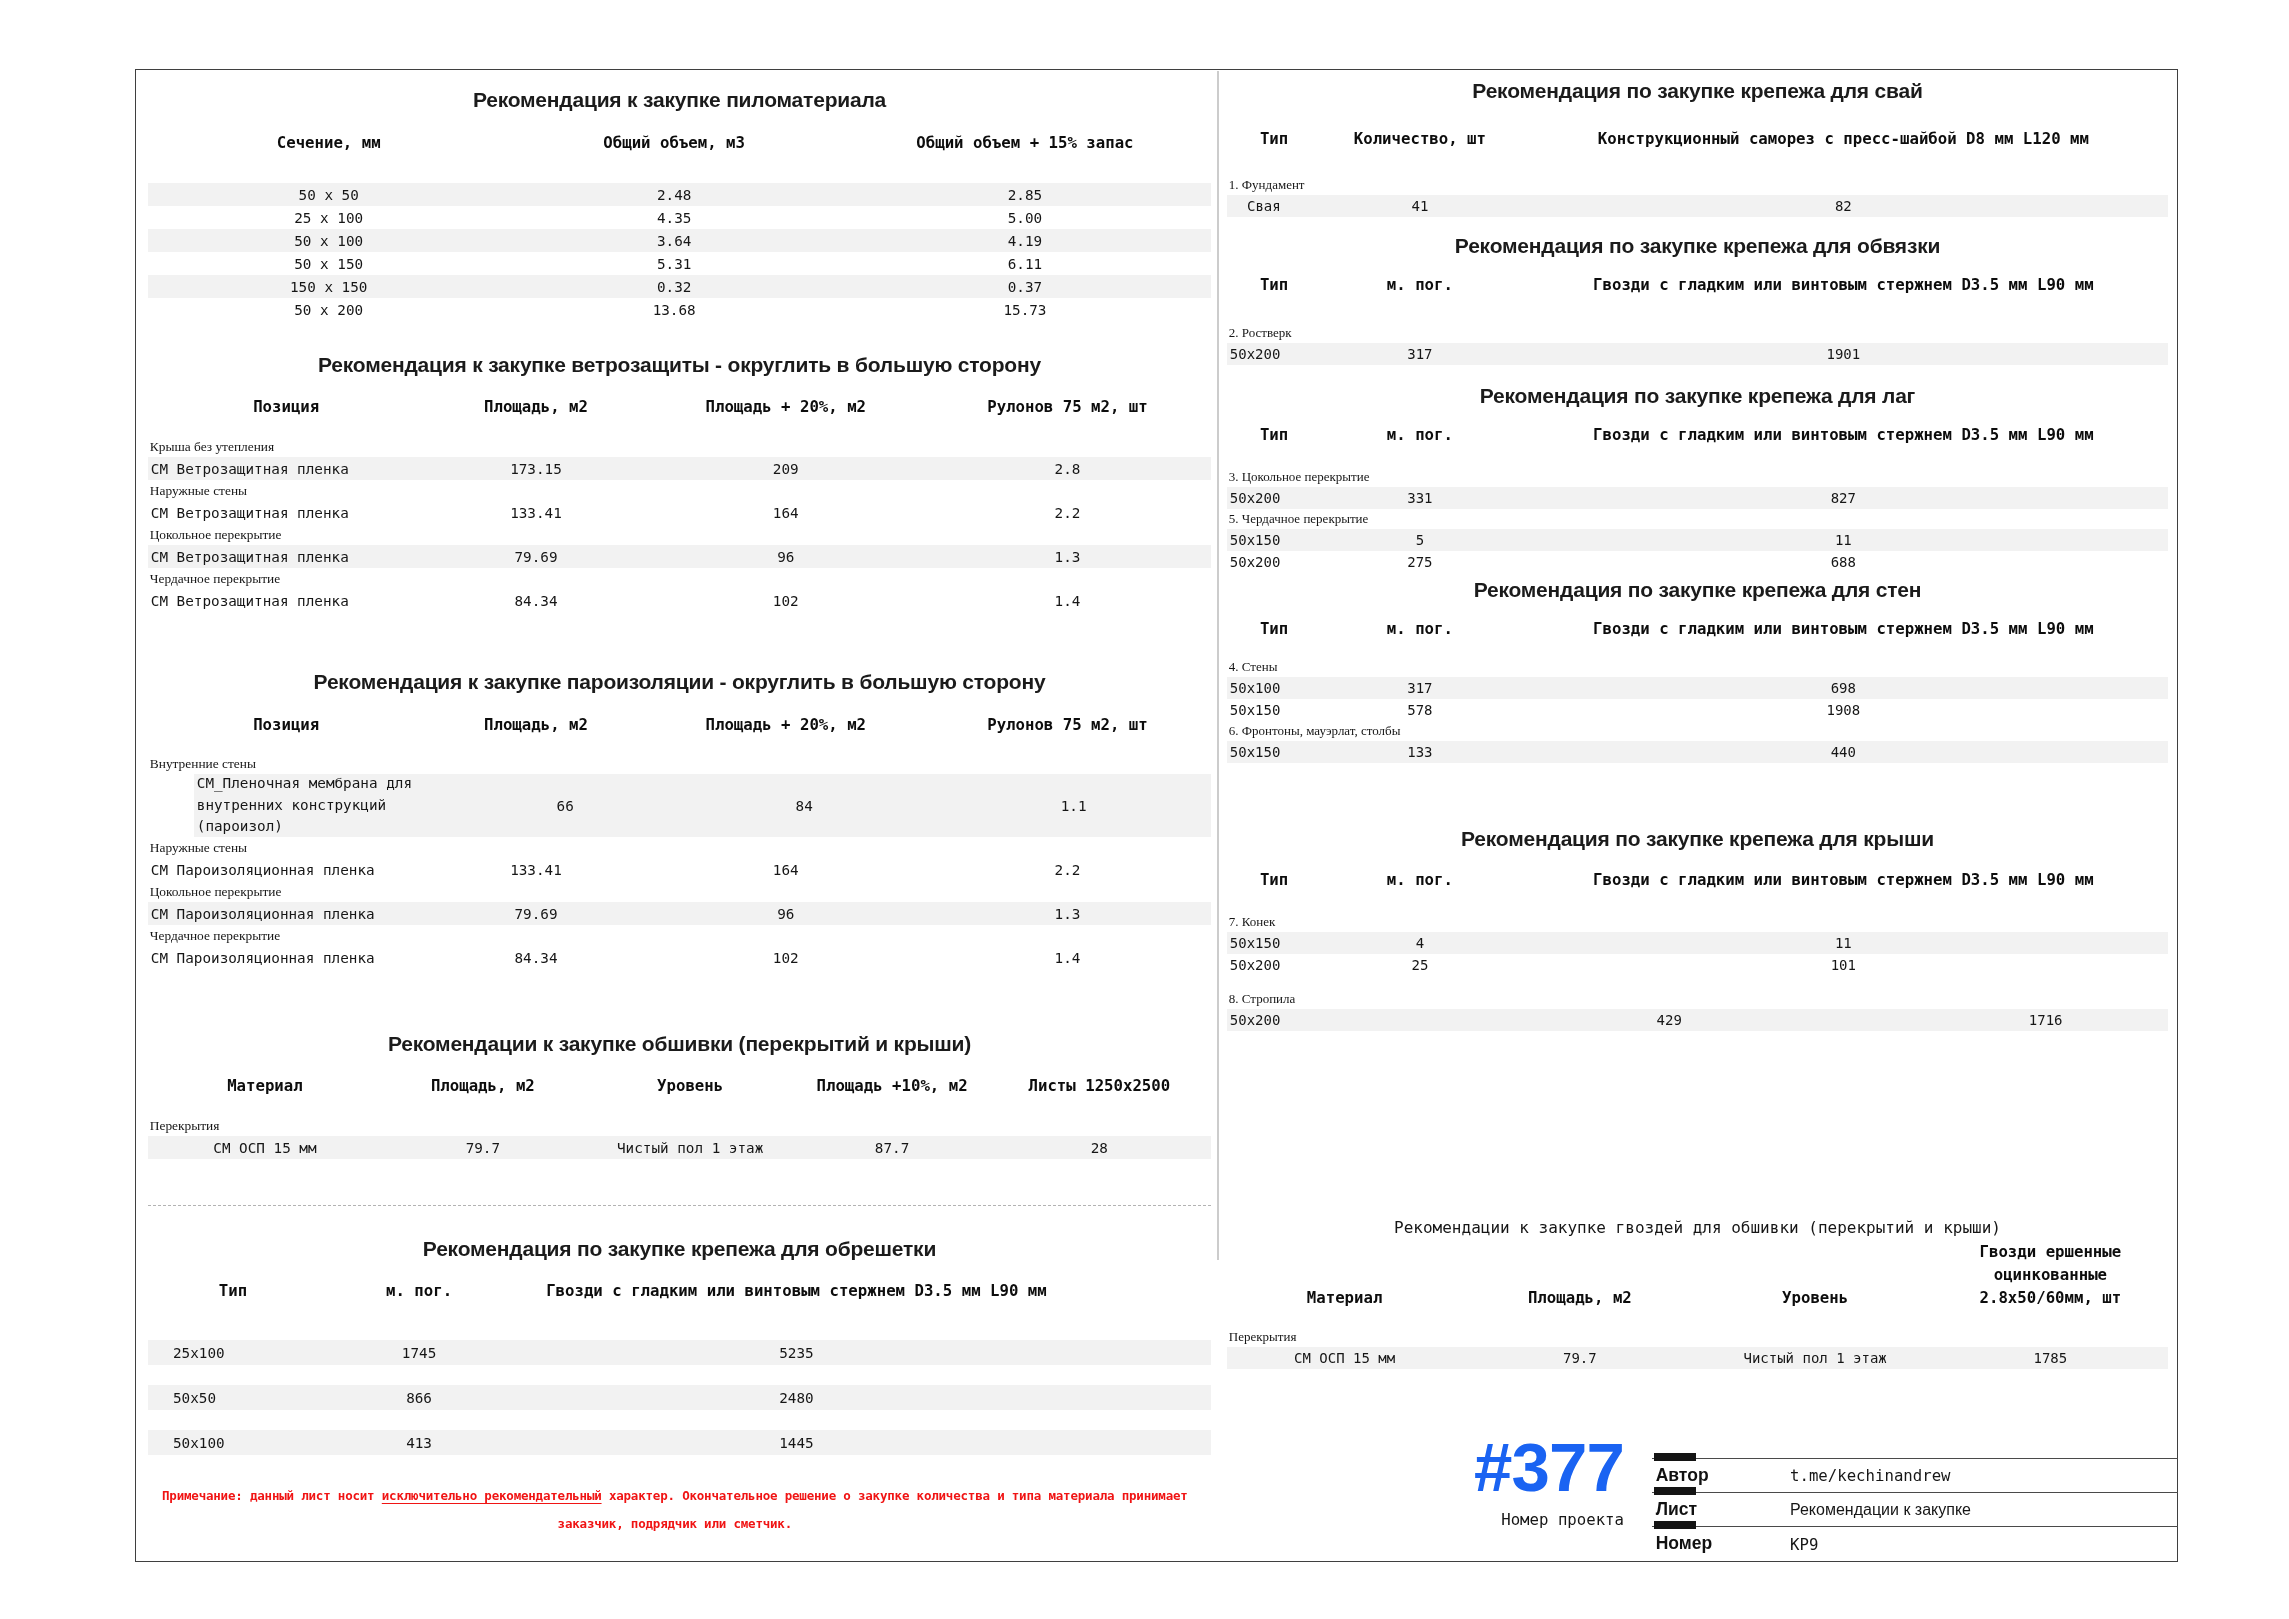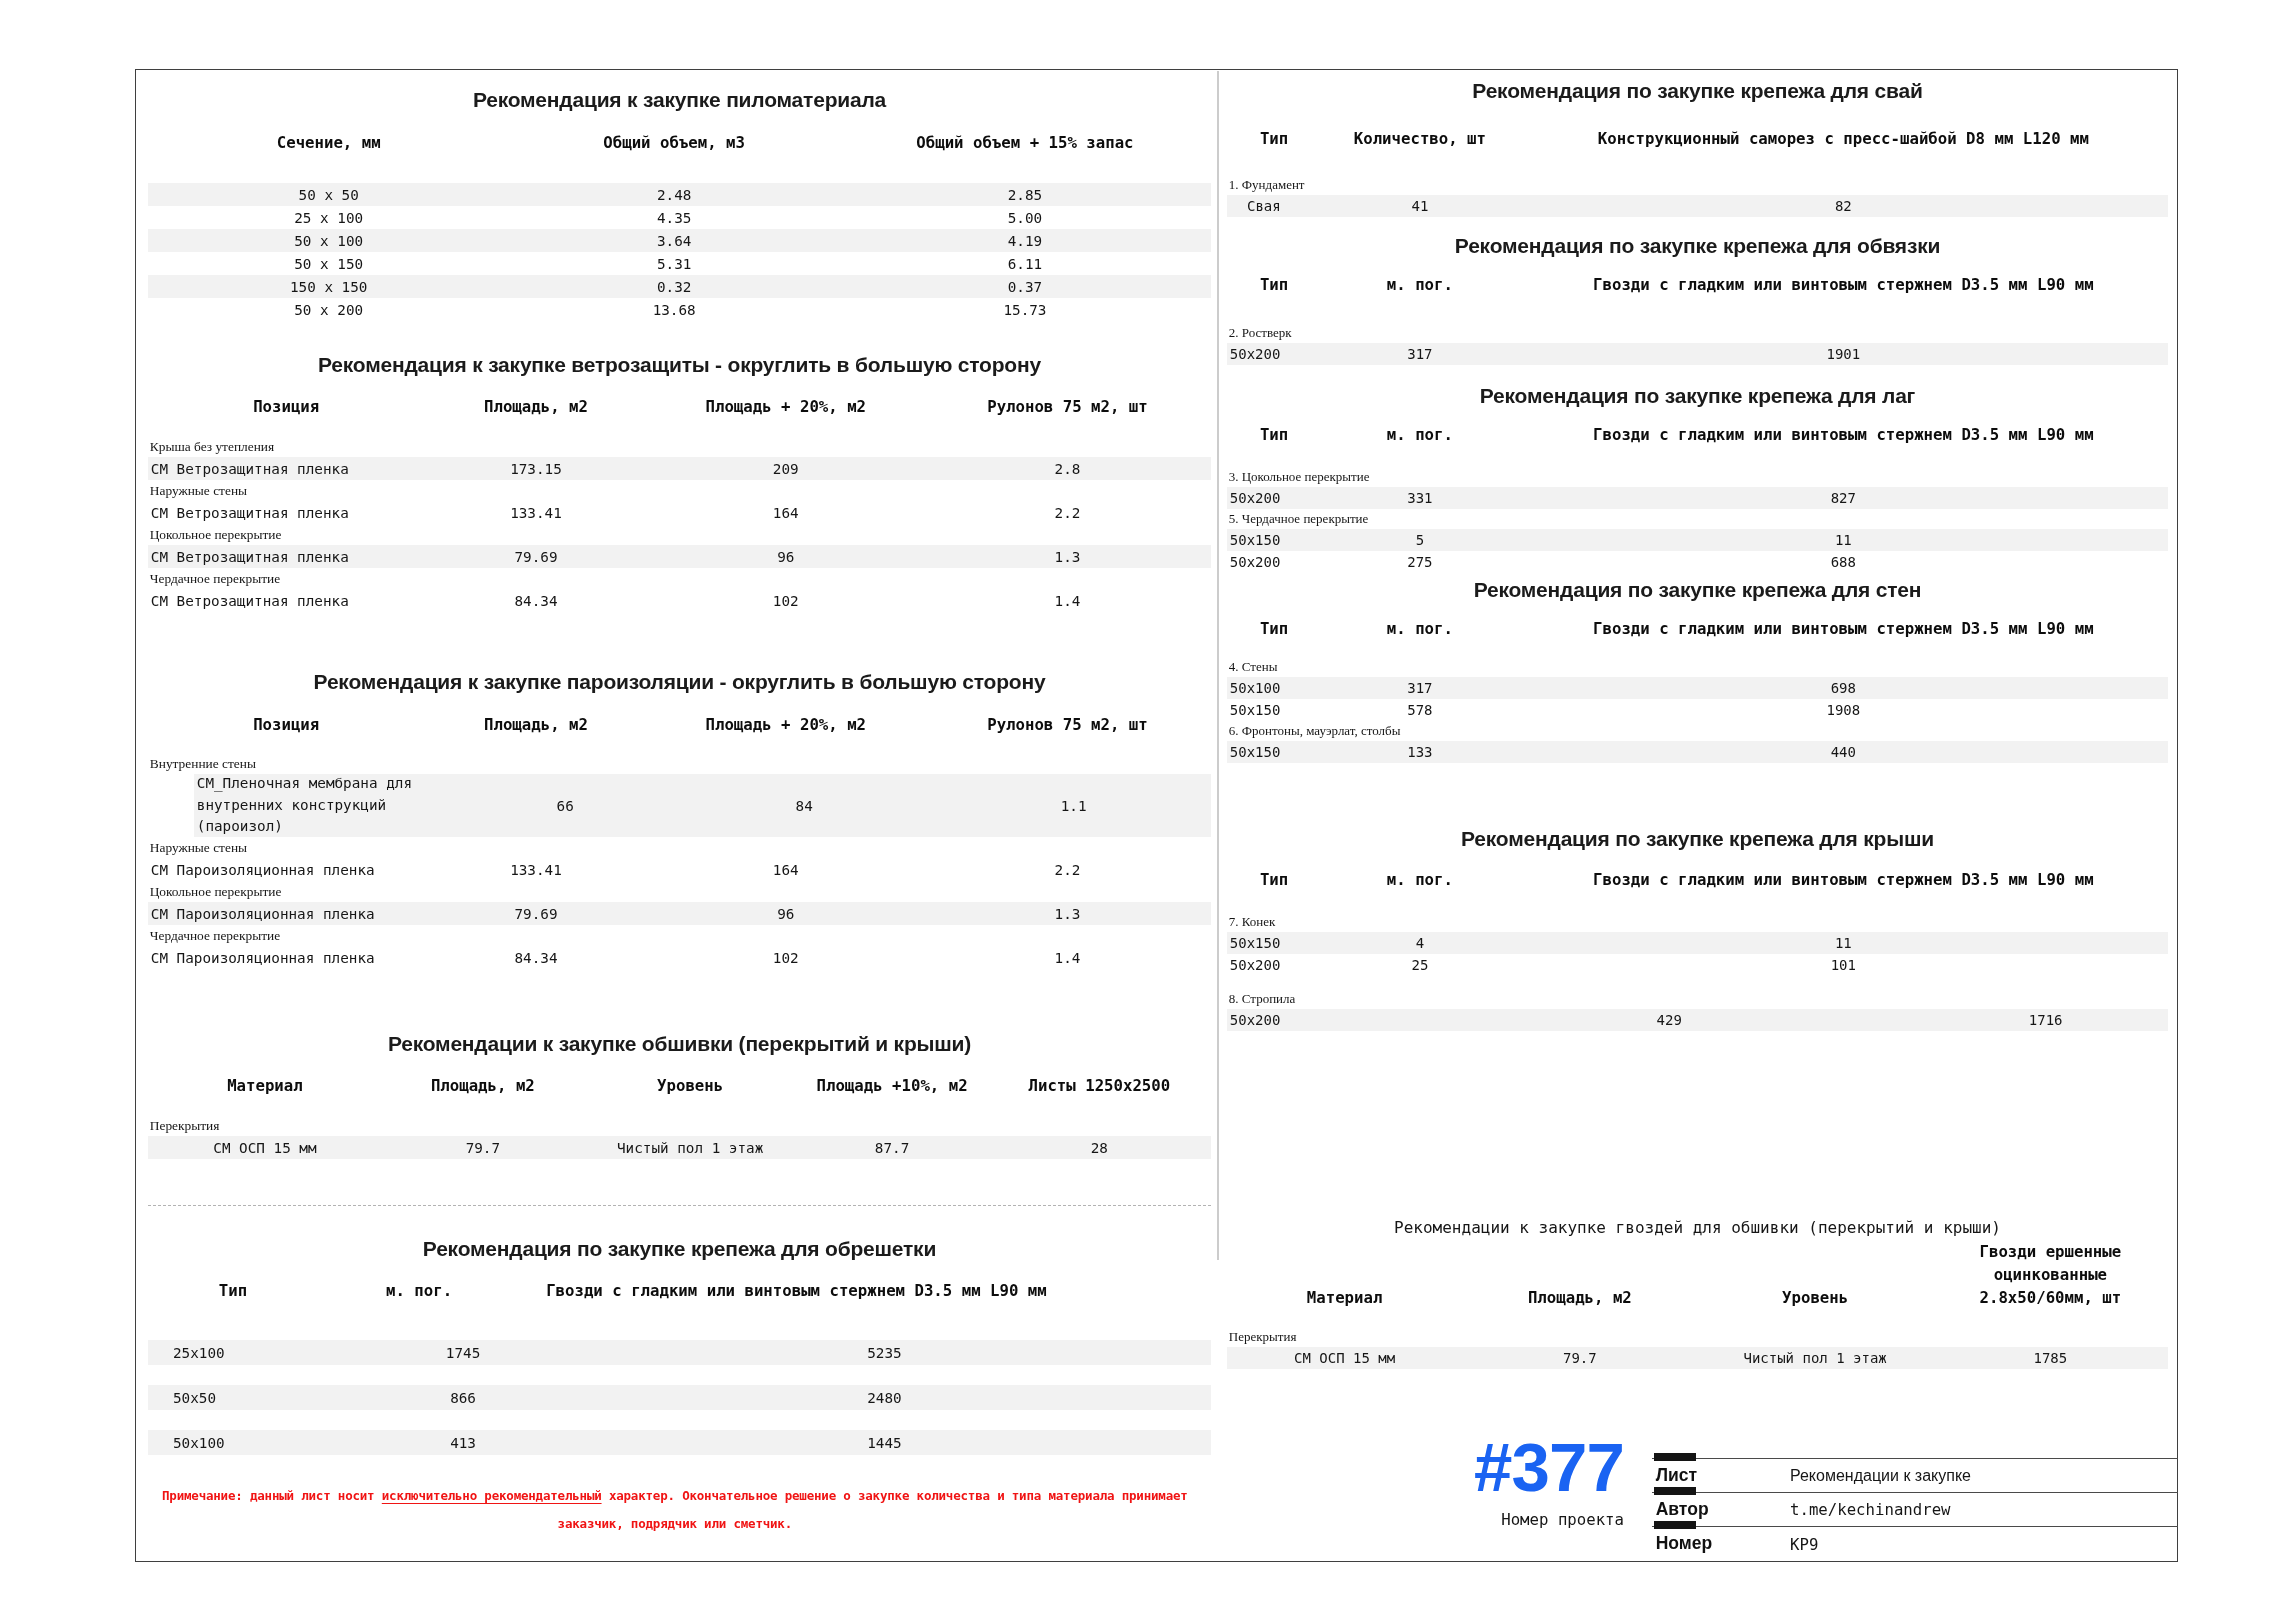--- a/index.html
+++ b/index.html
@@ -43,21 +43,21 @@
   .trow.gap{margin-top:13px;}
 
   
   .c1-left .trow.data .cell:first-child{text-align:left;padding-left:2.8px;}
   .c1-left-pad .trow.data .cell:first-child{text-align:left;padding-left:25px;}
   .c1-left-pad2 .trow.data .cell:first-child{text-align:left;padding-left:20px;}
 
   
   .rt .trow.data{height:22px;font-size:14px;}
   .rt .trow.group{height:20px;font-size:13px;}
-  .gapped .trow.data{height:25px;margin-bottom:20px;gap:44px;}
+  .gapped .trow.data{height:25px;margin-bottom:20px;}
 
   
   .note{color:var(--note_red,#f01414);font-weight:bold;font-size:12.5px;line-height:28px;
         white-space:nowrap;letter-spacing:-0.2px;text-align:center;}
   .note-u{text-decoration:underline;text-underline-offset:2.8px;}
 
   
   .proj-num{font-family:"Liberation Sans",sans-serif;font-weight:800;font-size:69px;
             letter-spacing:-0.9px;color:var(--project_blue,#1a63f2);text-align:right;line-height:72px;}
   .proj-label{font-size:15.7px;text-align:right;color:#161616;}
@@ -404,27 +404,27 @@
       <div class="cell">1785</div>
     </div>
   </div>
 
 <div class="abs proj-num" style="left:1227px;top:1432px;width:397px">#377</div>
 <div class="abs proj-label" style="left:1227px;top:1510px;width:397px">Номер проекта</div>
 
 <div class="abs tblock" style="left:1652px;top:1458px">
   <div class="tb-row">
     <div class="tb-bar"></div>
+    <span class="tb-label">Автор</span>
+    <span class="tb-value">t.me/kechinandrew</span>
+  </div>
+  <div class="tb-row">
+    <div class="tb-bar"></div>
     <span class="tb-label">Лист</span>
     <span class="tb-value sans">Рекомендации к закупке</span>
-  </div>
-  <div class="tb-row">
-    <div class="tb-bar"></div>
-    <span class="tb-label">Автор</span>
-    <span class="tb-value">t.me/kechinandrew</span>
   </div>
   <div class="tb-row" style="height:35px">
     <div class="tb-bar"></div>
     <span class="tb-label">Номер</span>
     <span class="tb-value">КР9</span>
   </div>
 </div>
 
 
 </body></html>

